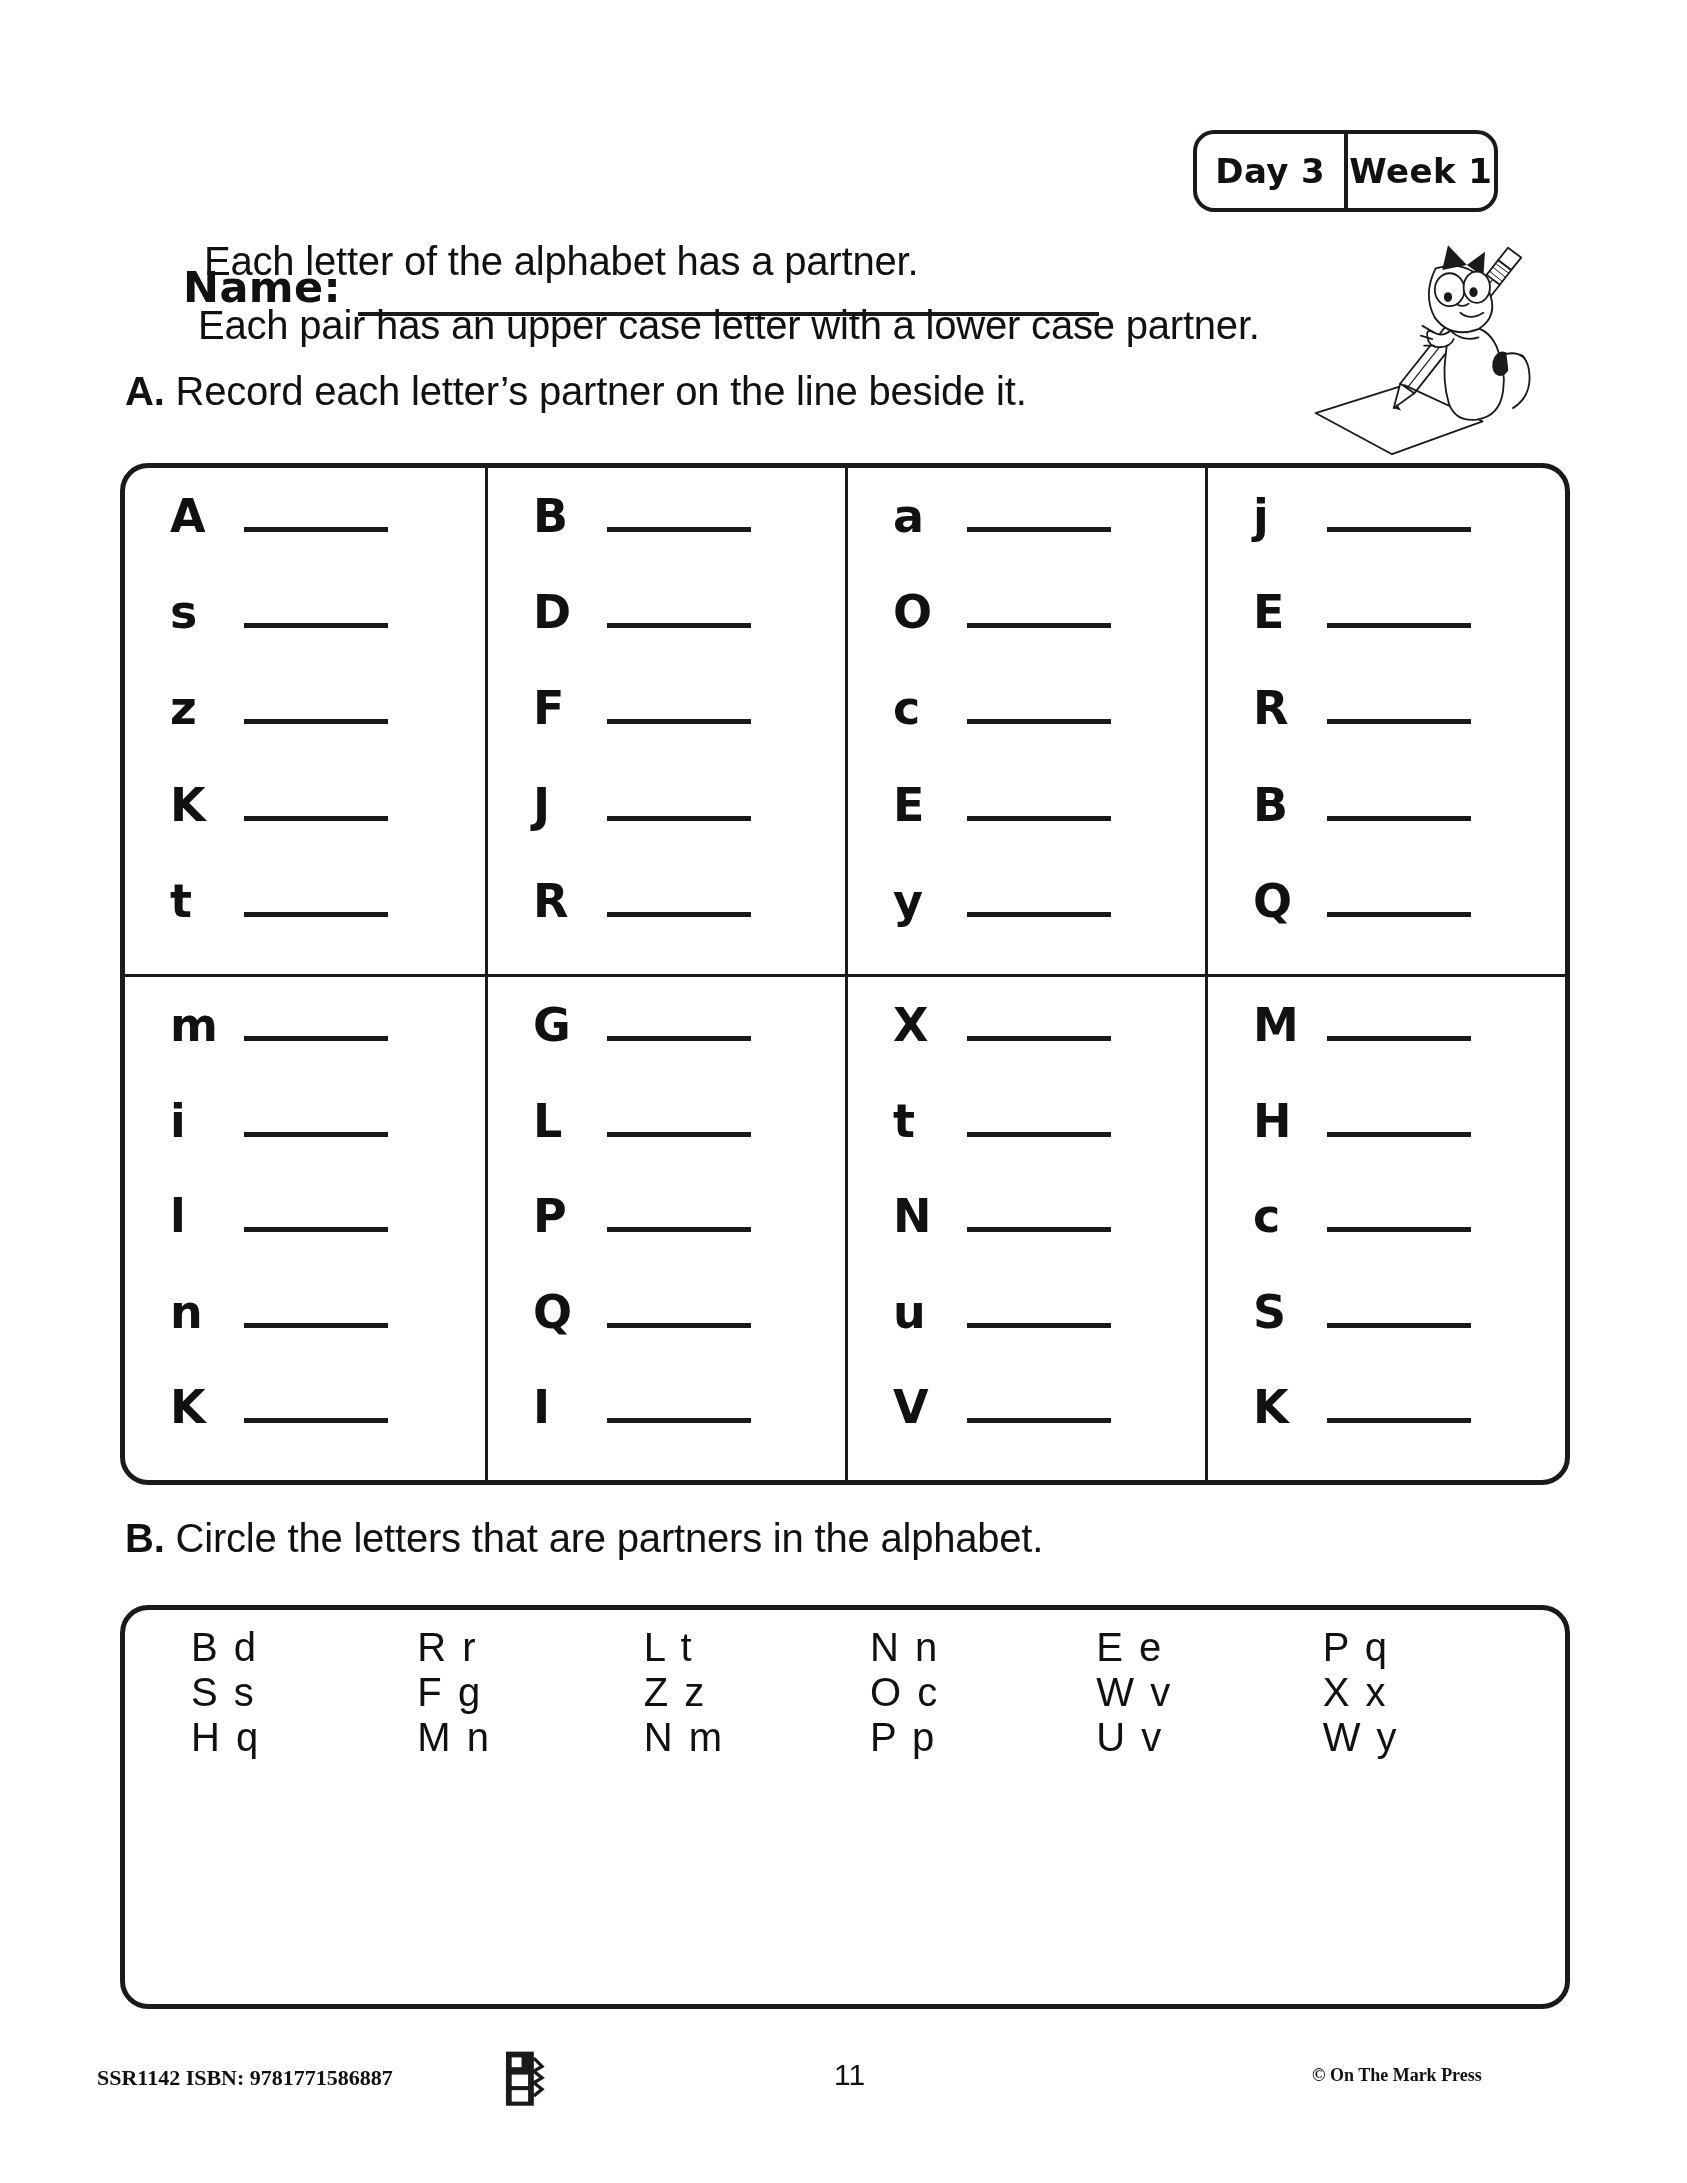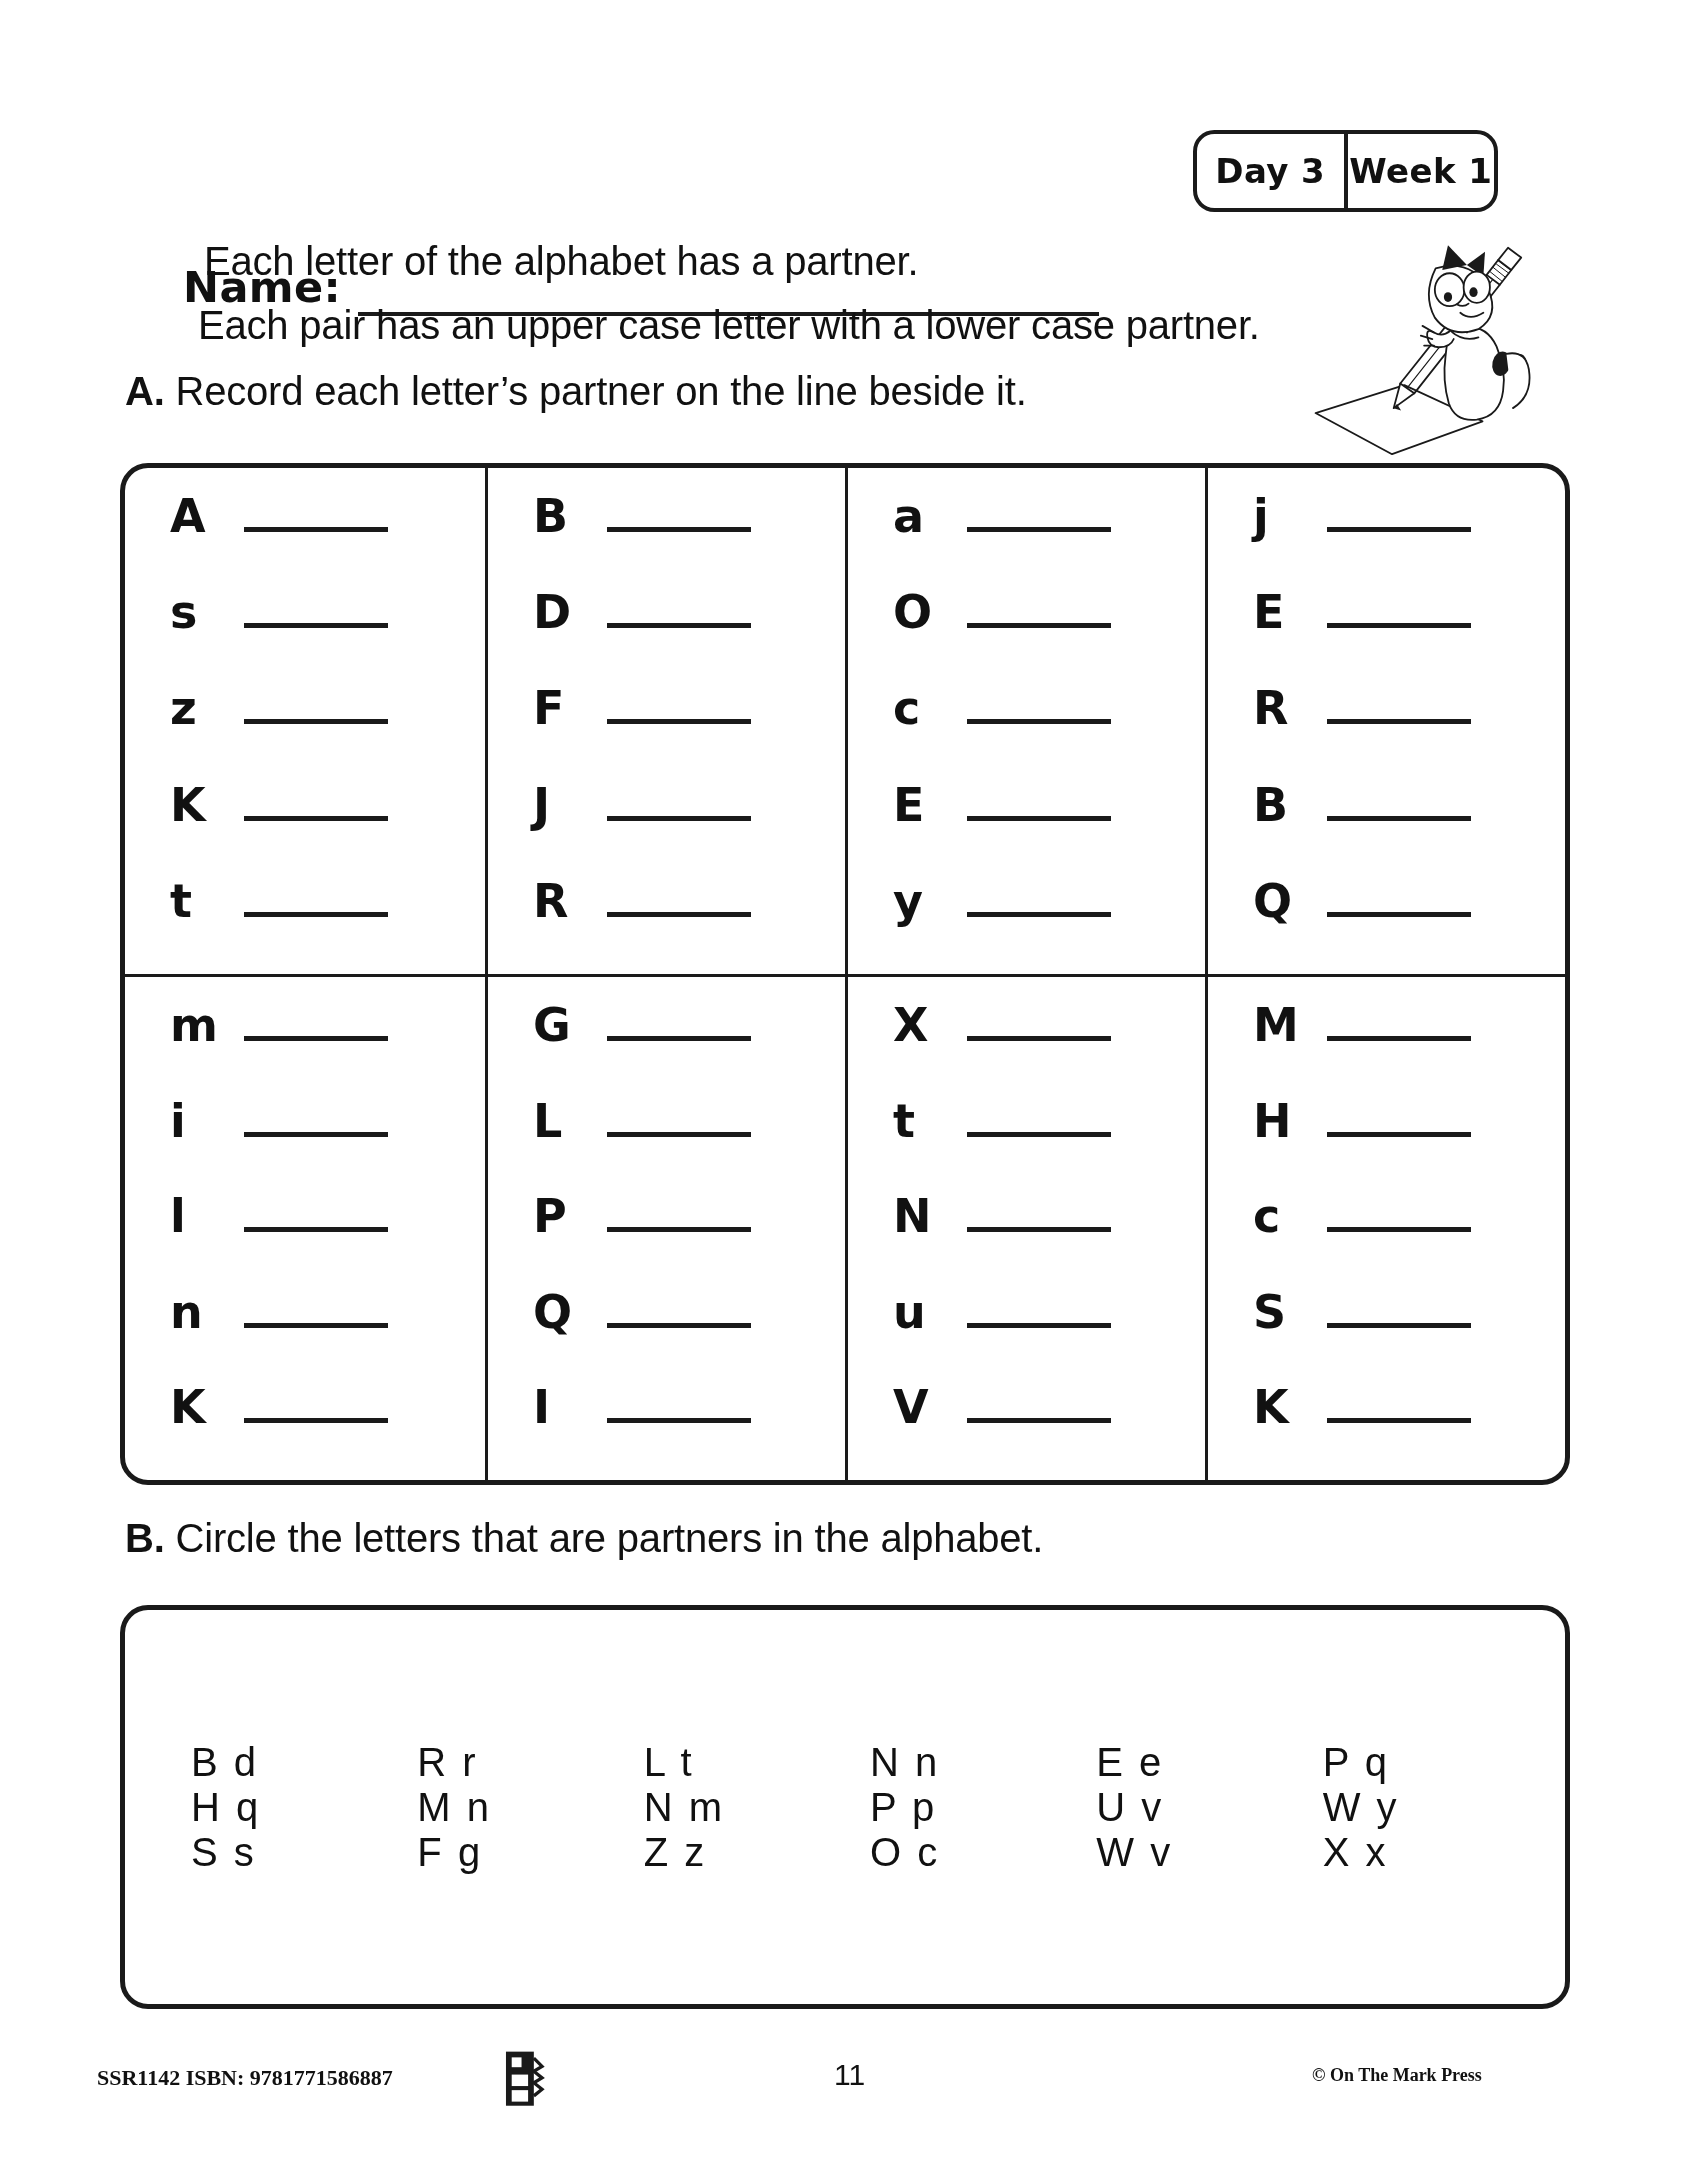--- a/index.html
+++ b/index.html
@@ -185,21 +185,21 @@
     left: 120px;
     top: 1605px;
     width: 1450px;
     height: 404px;
     border: 5px solid #1a1a1a;
     border-radius: 28px;
     box-sizing: border-box;
     background: #fff;
     display: flex;
     flex-direction: column;
-    justify-content: center;
+    justify-content: flex-start;
     padding: 15px 0;
   }
   .pairs-row {
     display: grid;
     grid-template-columns: repeat(6, 1fr);
     padding: 0 41px;
   }
   .pair-cell {
     font-size: 40px;
     font-family: "Liberation Sans", sans-serif;
@@ -518,34 +518,34 @@
   <div class="pairs-box">
     <div class="pairs-row">
       <div class="pair-cell">B d</div>
       <div class="pair-cell">R r</div>
       <div class="pair-cell">L t</div>
       <div class="pair-cell">N n</div>
       <div class="pair-cell">E e</div>
       <div class="pair-cell">P q</div>
     </div>
     <div class="pairs-row">
+      <div class="pair-cell">S s</div>
+      <div class="pair-cell">F g</div>
+      <div class="pair-cell">Z z</div>
+      <div class="pair-cell">O c</div>
+      <div class="pair-cell">W v</div>
+      <div class="pair-cell">X x</div>
+    </div>
+    <div class="pairs-row">
       <div class="pair-cell">H q</div>
       <div class="pair-cell">M n</div>
       <div class="pair-cell">N m</div>
       <div class="pair-cell">P p</div>
       <div class="pair-cell">U v</div>
       <div class="pair-cell">W y</div>
-    </div>
-    <div class="pairs-row">
-      <div class="pair-cell">S s</div>
-      <div class="pair-cell">F g</div>
-      <div class="pair-cell">Z z</div>
-      <div class="pair-cell">O c</div>
-      <div class="pair-cell">W v</div>
-      <div class="pair-cell">X x</div>
     </div>
   </div>
 
   <div class="footer">
     <div class="footer-left">SSR1142  ISBN: 9781771586887</div>
     <div class="footer-icon">
       <svg viewBox="0 0 56 72" width="46" height="59">
         <rect x="6" y="2" width="34" height="66" fill="#1a1a1a"></rect>
         <rect x="13" y="9" width="12" height="12" fill="#fff"></rect>
         <rect x="13" y="30" width="20" height="14" fill="#fff"></rect>

